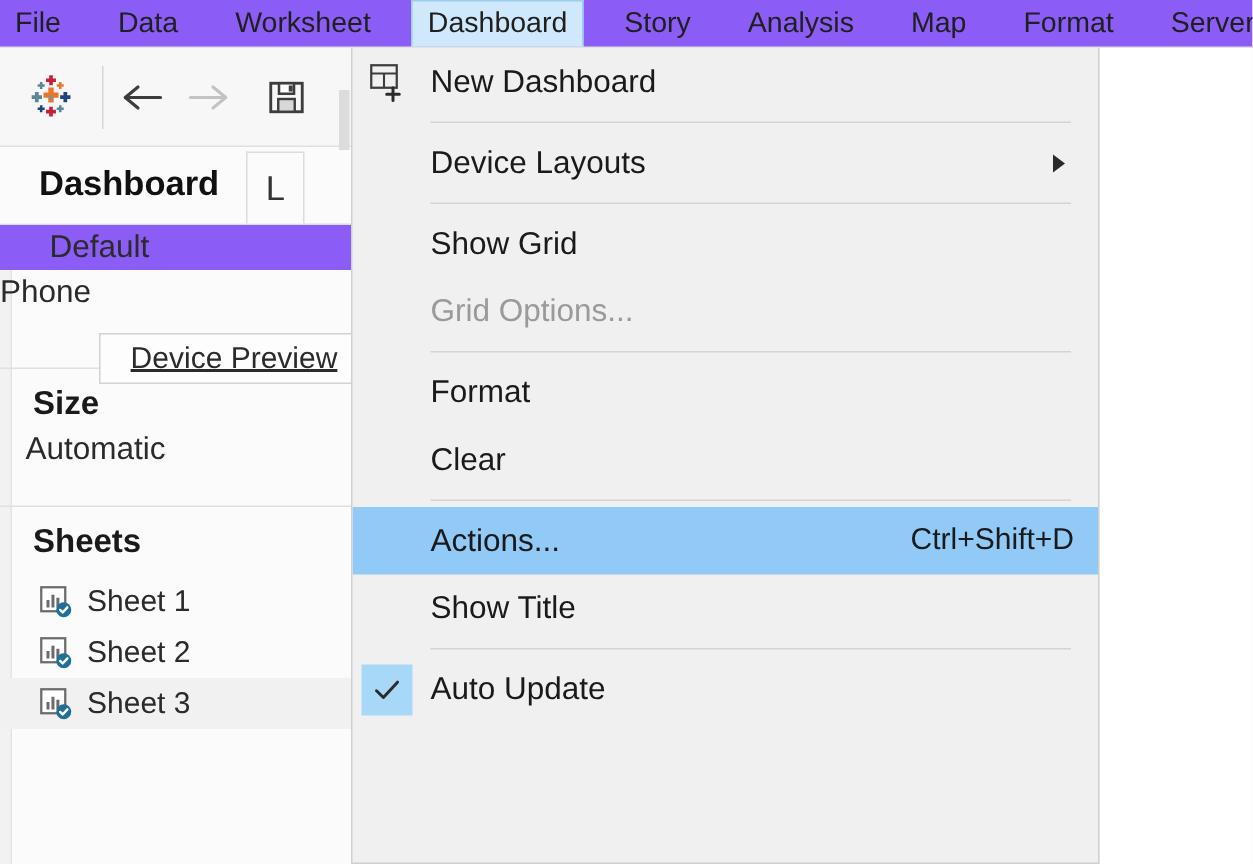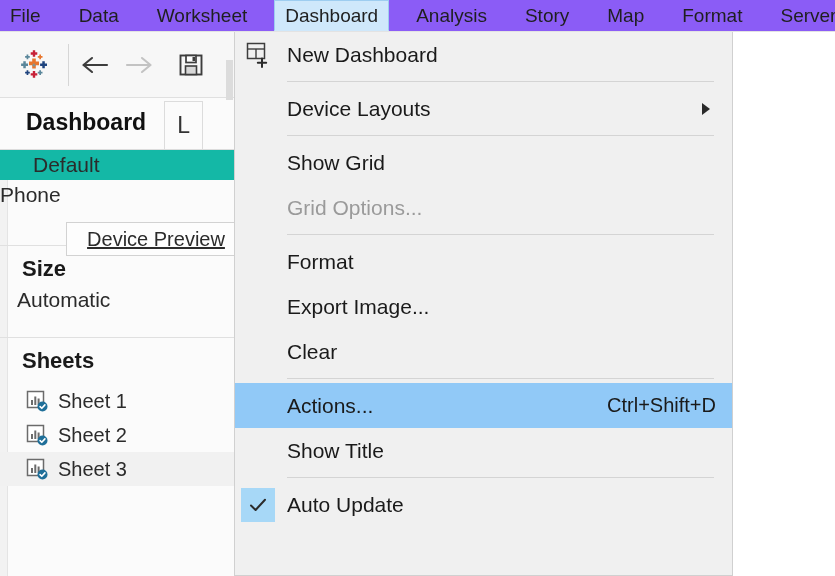--- a/index.html
+++ b/index.html
@@ -140,21 +140,21 @@
     padding-left: 22px;
     margin-top: 10px;
   }
   .lay-row {
     font-size: 21px;
     color: #2b2b2b;
     height: 30px;
     line-height: 30px;
     box-sizing: border-box;
   }
-  .lay-row.default { padding-left: 33px; background: #14b8a6; }
+  .lay-row.default { padding-left: 33px; background: #8b5cf6; }
   .lay-row.phone   { }
 
   .devpreview {
     margin: 12px 0 0 66px;
     height: 34px;
     width: 180px;
     border: 1px solid #d2d2d2;
     background: #fdfdfd;
     box-sizing: border-box;
     display: flex;
@@ -278,22 +278,22 @@
 </head>
 <body>
 
 <div id="app">
 
   <div class="menubar" id="menubar">
       <div class="menubar-item first">File</div>
       <div class="menubar-item">Data</div>
       <div class="menubar-item">Worksheet</div>
       <div class="menubar-item active">Dashboard</div>
+      <div class="menubar-item">Story</div>
       <div class="menubar-item">Analysis</div>
-      <div class="menubar-item">Story</div>
       <div class="menubar-item">Map</div>
       <div class="menubar-item">Format</div>
       <div class="menubar-item">Server</div>
       <div class="menubar-item">Window</div>
     </div>
 
   <div class="leftpanel">
 
     <div class="panel-leftedge"></div>
 
@@ -423,23 +423,20 @@
         <span>Show Grid</span>
       </div>
       <div class="mi disabled">
         <span>Grid Options...</span>
       </div>
       <div class="sep"></div>
       <div class="mi">
         <span>Format</span>
       </div>
       <div class="mi">
-        <span>Export Image...</span>
-      </div>
-      <div class="mi">
         <span>Clear</span>
       </div>
       <div class="sep"></div>
       <div class="mi selected">
         <span>Actions...</span>
         <span class="shortcut">Ctrl+Shift+D</span>
       </div>
       <div class="mi">
         <span>Show Title</span>
       </div>

